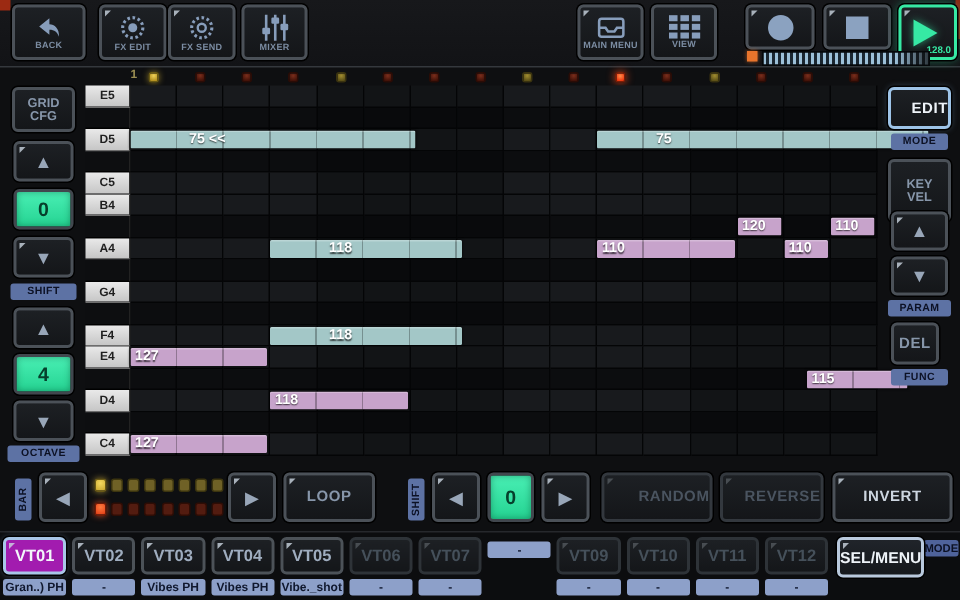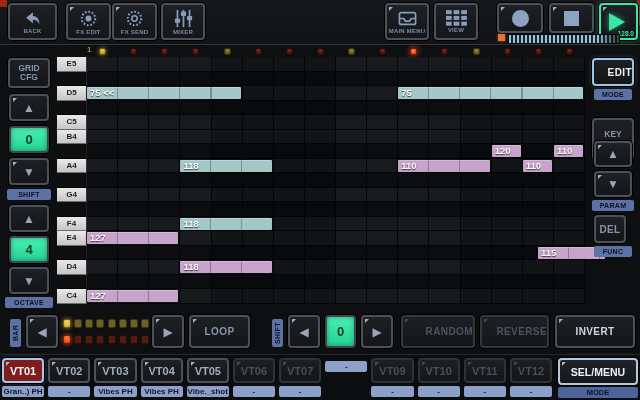--- a/index.html
+++ b/index.html
@@ -56,21 +56,21 @@
   .plabel{width:30px;box-sizing:border-box;font-size:8px;font-weight:bold;display:flex;align-items:center;justify-content:center;}
   .prow.white .plabel{background:linear-gradient(#e9e9e9,#c6c6c6);color:#1f1f1f;border-bottom:1px solid #6d6d6d;border-right:1px solid #333;}
   .prow.black .plabel{background:#0d0e10;border-bottom:1px solid #000;border-right:1px solid #222;}
   .cell{flex:1;box-sizing:border-box;border-right:1px solid #040506;border-bottom:1px solid #040506;}
   .prow.white .cell{background:#181a1d;}
   .prow.white .cell.g2{background:#121416;}
   .prow.black .cell{background:#0c0d0f;}
   .prow.black .cell.g2{background:#090a0c;}
   .note{position:absolute;top:1px;height:12px;border-radius:1px;box-shadow:0 0 2px rgba(0,0,0,.8),inset 0 1px 0 rgba(255,255,255,.25);
        background-image:repeating-linear-gradient(to right,rgba(0,0,0,0) 0 30.1px,rgba(0,0,0,.28) 30.1px 31.125px);overflow:hidden;}
-  .note.teal{background-color:#a3c7c7;}
+  .note.teal{background-color:#a3c7c7;padding-left:36px;}
   .note.pink{background-color:#c7a3cb;}
   .nlabel{display:block;font-size:9.5px;font-weight:bold;color:#fff;line-height:12.5px;padding-left:3px;
        text-shadow:0 1px 1px rgba(0,0,0,.7);white-space:nowrap;}
   
   .edit-active{border-color:#9ec4e8;box-shadow:0 0 0 1px #000,0 0 5px rgba(150,195,235,.35);}
   .edit-active .btext{color:#eef3f8;}
   .twoline{font-size:8.5px;font-weight:bold;line-height:9.5px;text-align:center;}
   
   .bottom{position:absolute;left:0;top:312px;width:640px;height:42px;}
   .bledgrid{position:absolute;left:63px;top:7px;width:86px;height:28px;display:grid;
@@ -82,26 +82,26 @@
   .bled-r-off{background:#531c10;border:1px solid #2e0d05;}
   .invert .btext{color:#cdd6e0;}
   
   .tracks{position:absolute;left:0;top:354px;width:640px;height:46px;border-top:1px solid #26282c;
        display:flex;padding:3px 2px 0 2px;box-sizing:border-box;background:#0c0d0f;}
   .vt-tabs{display:flex;flex:1;gap:4px;margin-right:6px;}
   .tabcol{flex:1;display:flex;flex-direction:column;min-width:0;}
   .tab{position:relative;height:25px;box-sizing:border-box;background:linear-gradient(#1d2024,#141619);
        border:2px solid #4c5258;border-radius:4px;display:flex;align-items:center;justify-content:center;
        font-size:11px;font-weight:bold;color:#9fadbf;}
-  .tab.selected{border-color:#a9c6e8;color:#f2f6fa;box-shadow:0 0 0 1px #000,0 0 5px rgba(160,200,240,.35);background:#7f1d1d;}
+  .tab.selected{border-color:#a9c6e8;color:#f2f6fa;box-shadow:0 0 0 1px #000,0 0 5px rgba(160,200,240,.35);background:#a21caf;}
   .tab.dim{border-color:#2e3338;color:#45505a;}
   .tbadge{height:11px;margin-top:3px;background:#8da0c9;border-radius:2px;color:#10182e;
        font-size:8px;font-weight:bold;display:flex;align-items:center;justify-content:center;
        white-space:nowrap;overflow:hidden;}
-  .selcol{width:80px;display:flex;flex-direction:column;}
+  .selcol{width:80px;display:flex;flex-direction:row;}
   .sel-btn{position:relative;height:27px;box-sizing:border-box;background:linear-gradient(#20242a,#15181c);
        border:2px solid #b9c9dd;border-radius:4px;box-shadow:0 0 0 1px #000;
        display:flex;align-items:center;justify-content:center;font-size:10.5px;font-weight:bold;color:#eef3f8;}
   .sel-badge{height:11px;margin-top:2px;background:#4f639b;border-radius:2px;color:#0c1124;
        font-size:7.5px;font-weight:bold;display:flex;align-items:center;justify-content:center;}
 </style>
 </head>
 <body>
 
 <div id="app">
@@ -617,21 +617,21 @@
           </div>
         </div>
       </div>
   </div>
 
   <div>
     <div class="btn edit-active" style="left:592px;top:58px;width:42px;height:28px;align-items:flex-end;">
       <span class="btext">EDIT</span>
     </div>
     <div class="badge" style="left:594px;top:89px;width:38px;height:11px;">MODE</div>
-    <div class="btn" style="left:592px;top:106px;width:42px;height:42px;margin-top:12px;">
+    <div class="btn" style="left:592px;top:106px;width:42px;height:42px;">
       <span class="twoline">KEY</span>
       <span class="twoline">VEL</span>
     </div>
     <div class="btn corner arrowbtn" style="left:594px;top:141px;width:38px;height:26px;">▲</div>
     <div class="btn corner arrowbtn" style="left:594px;top:171px;width:38px;height:26px;">▼</div>
     <div class="badge" style="left:592px;top:200px;width:42px;height:11px;">PARAM</div>
     <div class="btn" style="left:594px;top:215px;width:32px;height:28px;">
       <span class="btext">DEL</span>
     </div>
     <div class="badge" style="left:594px;top:246px;width:38px;height:11px;">FUNC</div>

